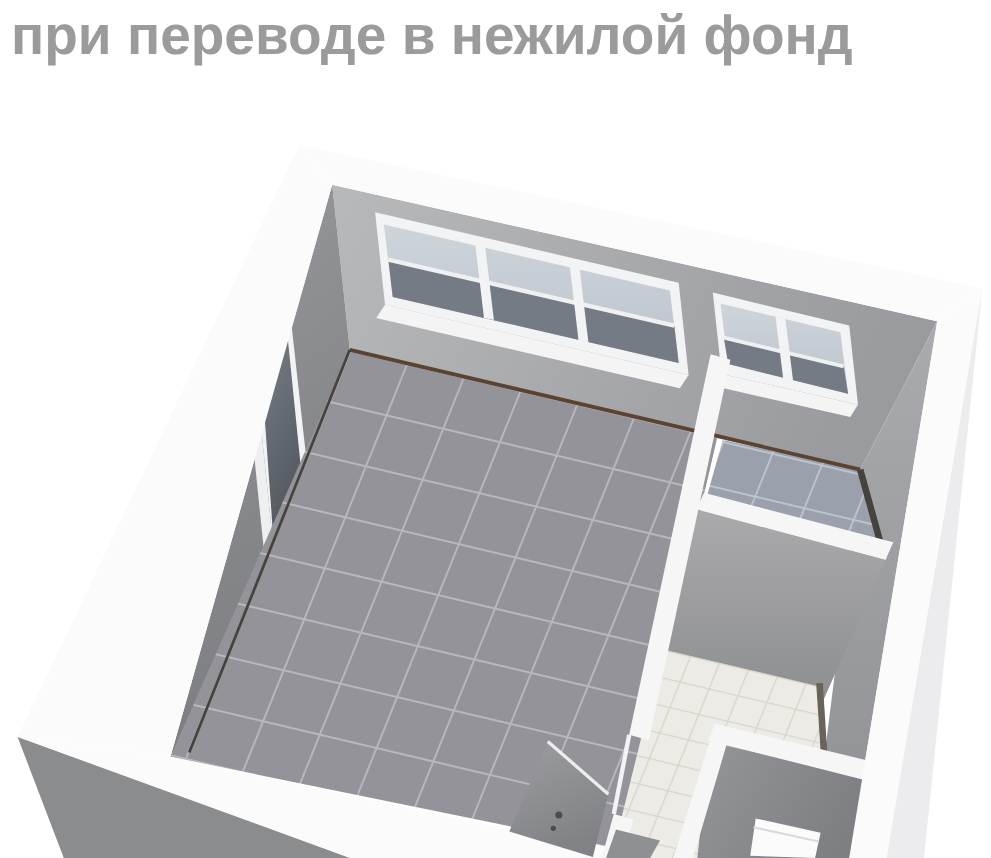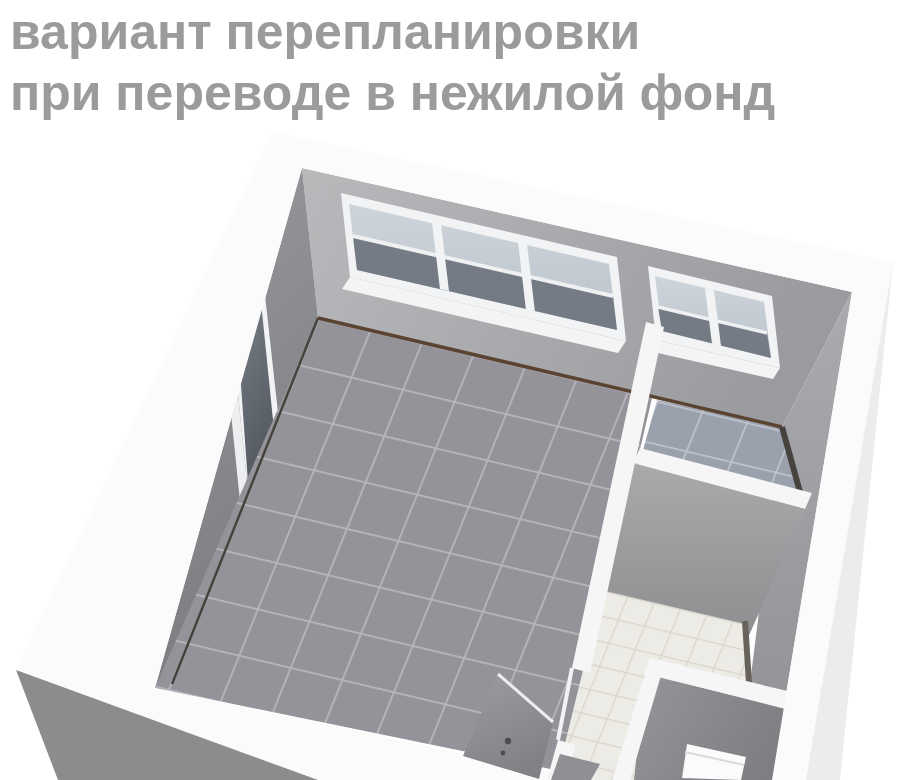--- a/index.html
+++ b/index.html
@@ -34,21 +34,20 @@
   .bb-brown   {stroke:var(--c-baseboard-brown,#5a4330);}
   .bb-dark    {stroke:var(--c-baseboard-dark,#46423d);}
   .trim       {stroke:var(--c-trim-dark,#6a635c);}
 </style>
 </head>
 <body style="background: rgb(255, 255, 255);">
 
 <div class="stage">
 
   <div class="title">
-    <div>вариант перепланировки</div>
     <div>при переводе в нежилой фонд</div>
   </div>
 
   <svg class="scene" width="901" height="780" viewBox="0 0 901 780">
     <defs>
       <linearGradient id="gBack" x1="0" y1="0" x2="1" y2="0.25">
         <stop offset="0" stop-color="#b7b9bb"></stop>
           <stop offset="1" stop-color="#999b9e"></stop>
       </linearGradient>
       <linearGradient id="gLeft" x1="0" y1="0" x2="0.25" y2="1">

